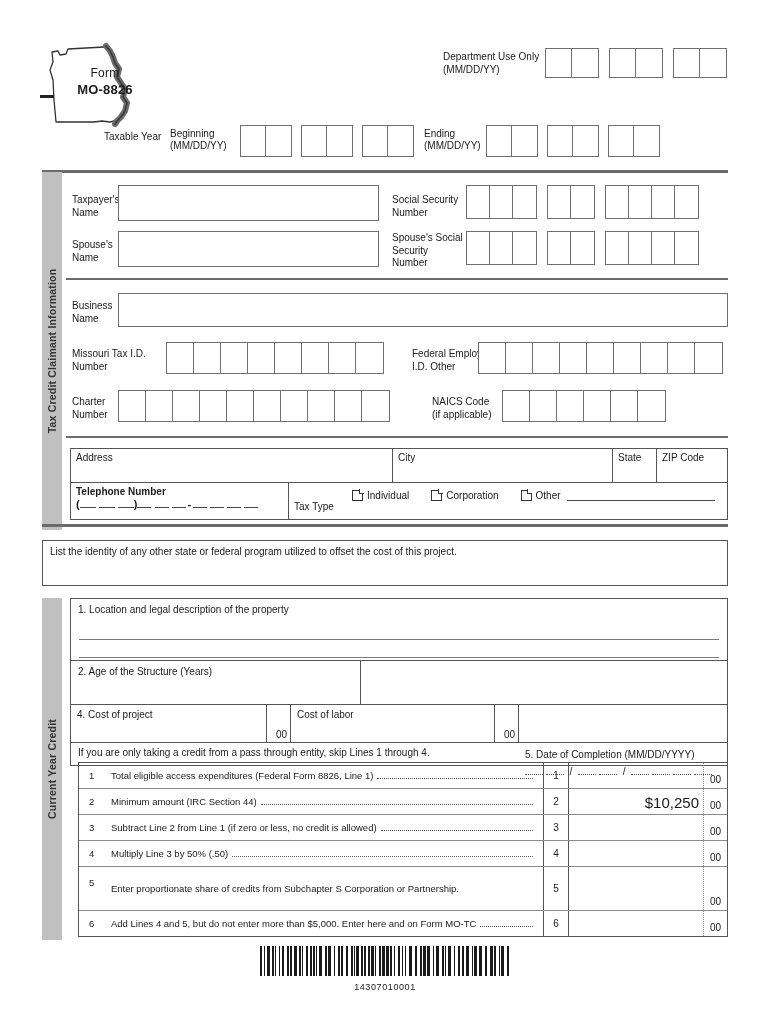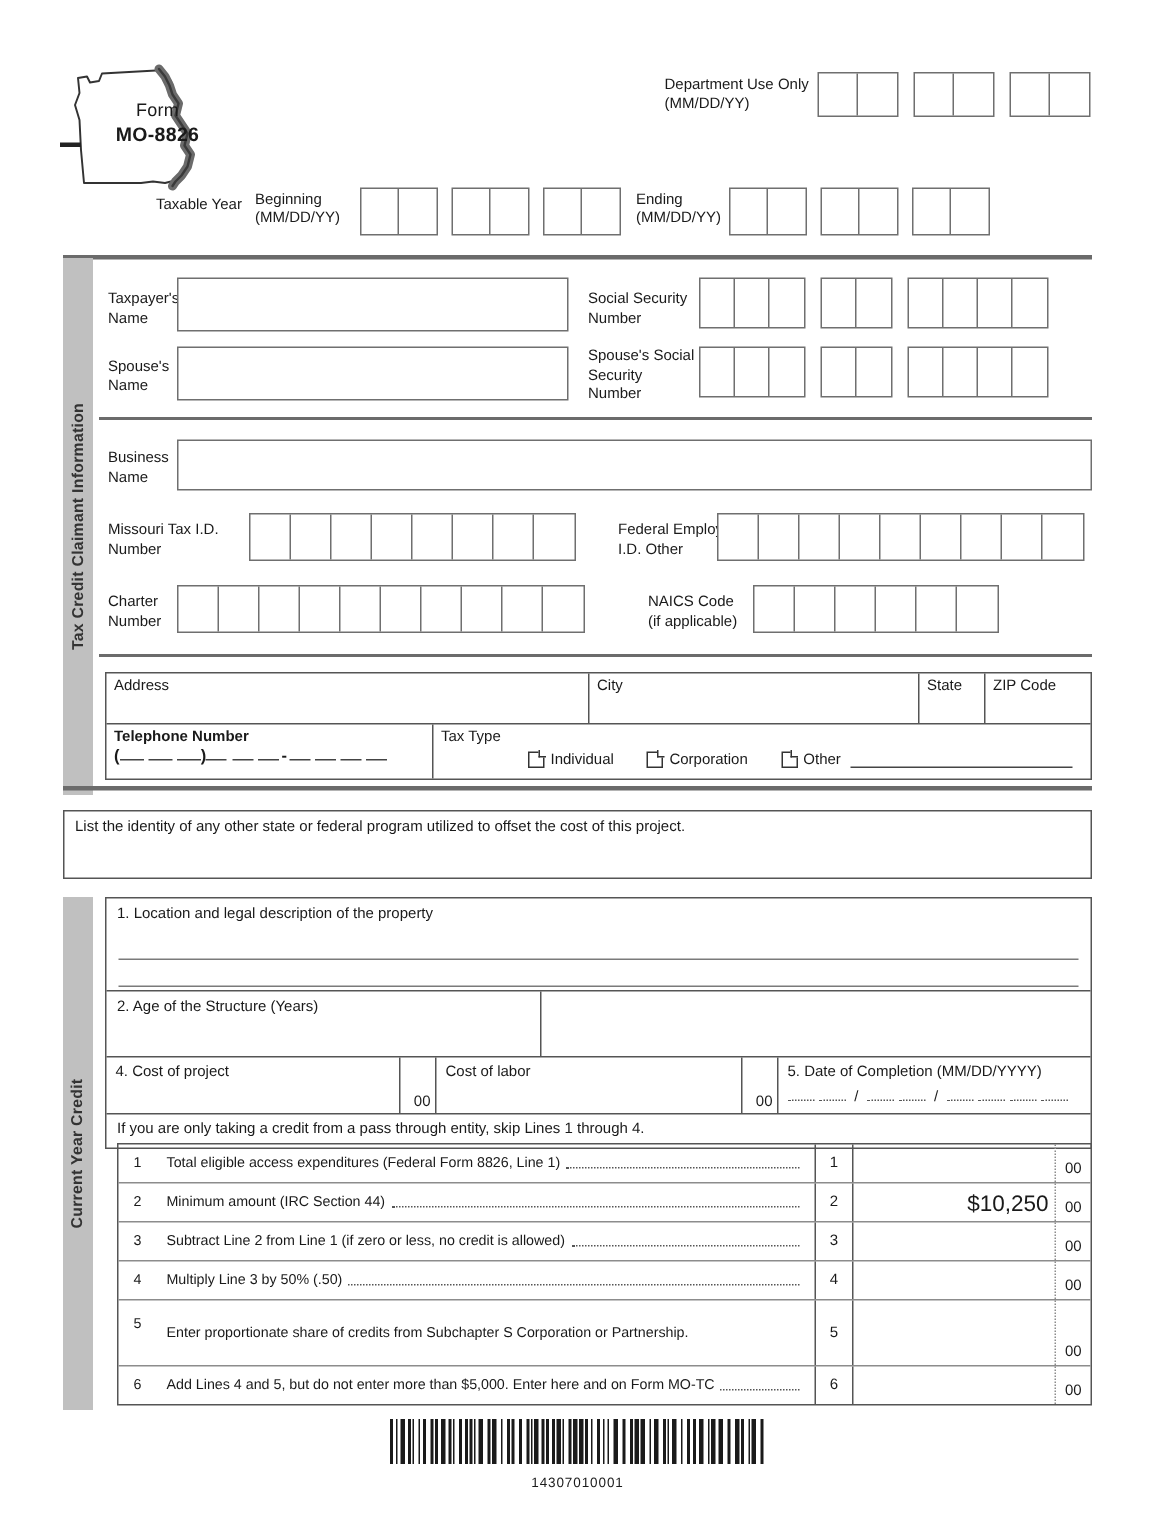--- a/index.html
+++ b/index.html
@@ -363,30 +363,30 @@
           <span class="solid-underline" style="width:16px"></span>
           <span class="solid-underline" style="width:16px"></span><span>)</span><span class="solid-underline" style="width:14px"></span>
           <span class="solid-underline" style="width:14px"></span>
           <span class="solid-underline" style="width:14px"></span><span style="margin:0 2px">-</span><span class="solid-underline" style="width:14px"></span>
           <span class="solid-underline" style="width:14px"></span>
           <span class="solid-underline" style="width:14px"></span>
           <span class="solid-underline" style="width:14px"></span>
         </div>
       </div>
       <div class="cell" style="flex:1;">
-        <div>Tax Type</div>
         <div style="margin-top:4px; display:flex; align-items:center; padding-left:58px;">
           <span class="cbx"></span>
           <span style="margin-right:22px;">Individual</span>
           <span class="cbx"></span>
           <span style="margin-right:22px;">Corporation</span>
           <span class="cbx"></span>
           <span style="margin-right:6px;">Other</span>
           <span class="solid-underline" style="width:148px; height:11px;"></span>
         </div>
+        <div>Tax Type</div>
       </div>
     </div>
   </div>
 
   <div class="rule" style="left:42px; top:524px; width:686px; height:2.5px;"></div>
 
   <div class="offset">
     <div>List the identity of any other state or federal program utilized to offset the cost of this project.</div>
   </div>
 
@@ -414,21 +414,21 @@
       </div>
       <div class="c" style="width:24px;">
         <span class="zz">00</span>
       </div>
       <div class="c" style="width:204px;">
         <span>Cost of labor</span>
       </div>
       <div class="c" style="width:24px;">
         <span class="zz">00</span>
       </div>
-      <div class="c" style="flex:1;">
+      <div class="c" style="flex:1;margin-top:40px;">
         <div>5.  Date of Completion (MM/DD/YYYY)</div>
         <div style="margin-top:6px; font-size:10px;">
           <span class="dotted-underline" style="width:18px"></span>
           <span class="dotted-underline" style="width:18px"></span>
           <span style="margin:0 3px">/</span>
           <span class="dotted-underline" style="width:18px"></span>
           <span class="dotted-underline" style="width:18px"></span>
           <span style="margin:0 3px">/</span>
           <span class="dotted-underline" style="width:18px"></span>
           <span class="dotted-underline" style="width:18px"></span>

